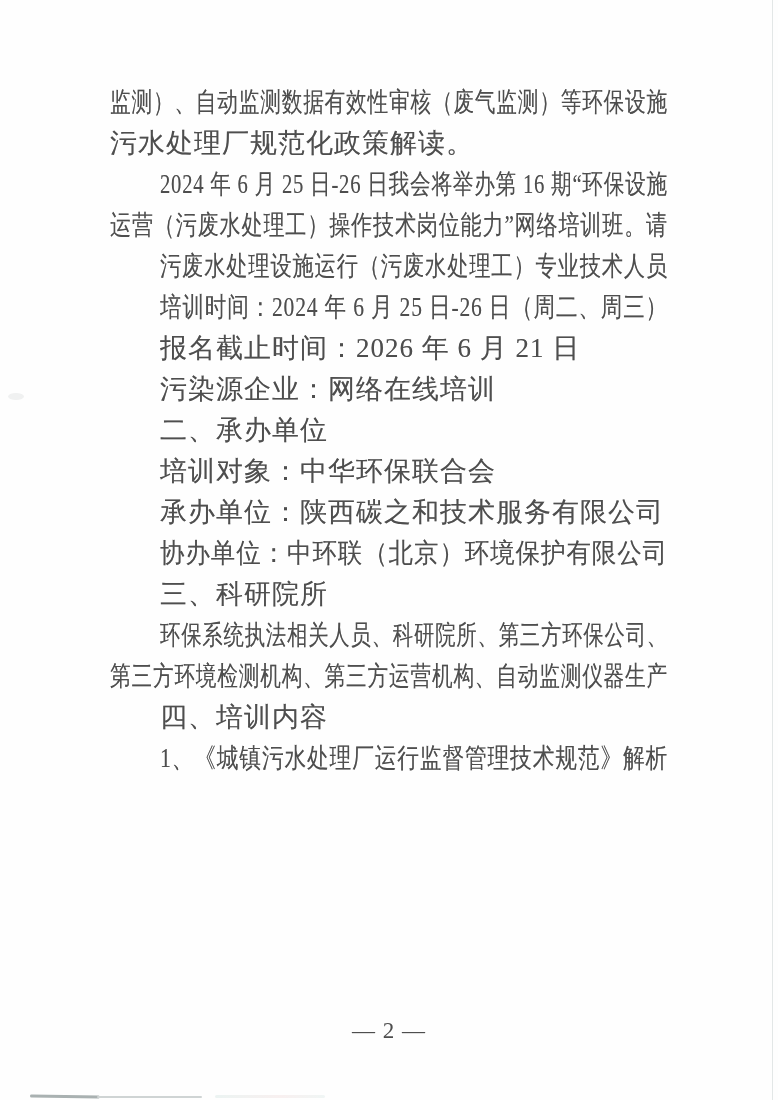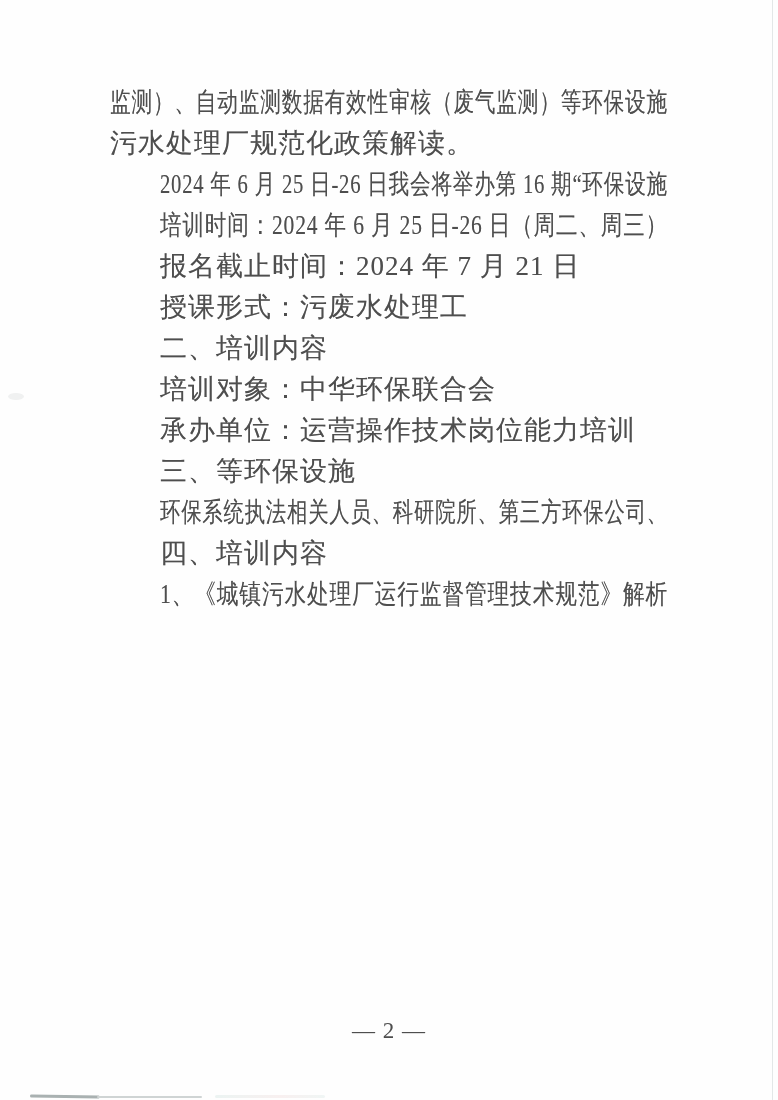--- a/index.html
+++ b/index.html
@@ -76,28 +76,32 @@
 </style>
 </head>
 <body>
 
 <div class="page">
 
   <div class="doc">
       <div class="line"><span class="line-text" style="transform: scaleX(0.766484);">监测）、自动监测数据有效性审核（废气监测）等环保设施</span></div>
       <div class="line"><span class="line-text">污水处理厂规范化政策解读。</span></div>
       <div class="line indent"><span class="line-text" style="transform: scaleX(0.764503);">2024 年 6 月 25 日-26 日我会将举办第 16 期“环保设施</span></div>
+      <div class="line"><span class="line-text" style="transform: scaleX(0.782626);">运营（污废水处理工）操作技术岗位能力”网络培训班。请</span></div>
+      <div class="line indent"><span class="line-text" style="transform: scaleX(0.78882);">污废水处理设施运行（污废水处理工）专业技术人员</span></div>
       <div class="line indent"><span class="line-text" style="transform: scaleX(0.8);">培训时间：2024 年 6 月 25 日-26 日（周二、周三）</span></div>
-      <div class="line indent"><span class="line-text">报名截止时间：2024 年 7 月 21 日</span></div>
-      <div class="line indent"><span class="line-text">授课形式：污废水处理工</span></div>
-      <div class="line indent"><span class="line-text">二、培训内容</span></div>
+      <div class="line indent"><span class="line-text">报名截止时间：2026 年 6 月 21 日</span></div>
+      <div class="line indent"><span class="line-text">污染源企业：网络在线培训</span></div>
+      <div class="line indent"><span class="line-text">二、承办单位</span></div>
       <div class="line indent"><span class="line-text">培训对象：中华环保联合会</span></div>
-      <div class="line indent"><span class="line-text">承办单位：运营操作技术岗位能力培训</span></div>
-      <div class="line indent"><span class="line-text">三、等环保设施</span></div>
+      <div class="line indent"><span class="line-text">承办单位：陕西碳之和技术服务有限公司</span></div>
+      <div class="line indent"><span class="line-text" style="transform: scaleX(0.907143);">协办单位：中环联（北京）环境保护有限公司</span></div>
+      <div class="line indent"><span class="line-text">三、科研院所</span></div>
       <div class="line indent"><span class="line-text" style="transform: scaleX(0.755952);">环保系统执法相关人员、科研院所、第三方环保公司、</span></div>
+      <div class="line"><span class="line-text" style="transform: scaleX(0.766484);">第三方环境检测机构、第三方运营机构、自动监测仪器生产</span></div>
       <div class="line indent"><span class="line-text">四、培训内容</span></div>
       <div class="line indent"><span class="line-text" style="transform: scaleX(0.80571);">1、《城镇污水处理厂运行监督管理技术规范》解析</span></div>
     </div>
 
   <div class="footer">— 2 —</div>
 
   <div class="edge-right"></div>
   <div class="smudge-left"></div>
   <div class="bottom-line-a"></div>
   <div class="bottom-line-b"></div>

